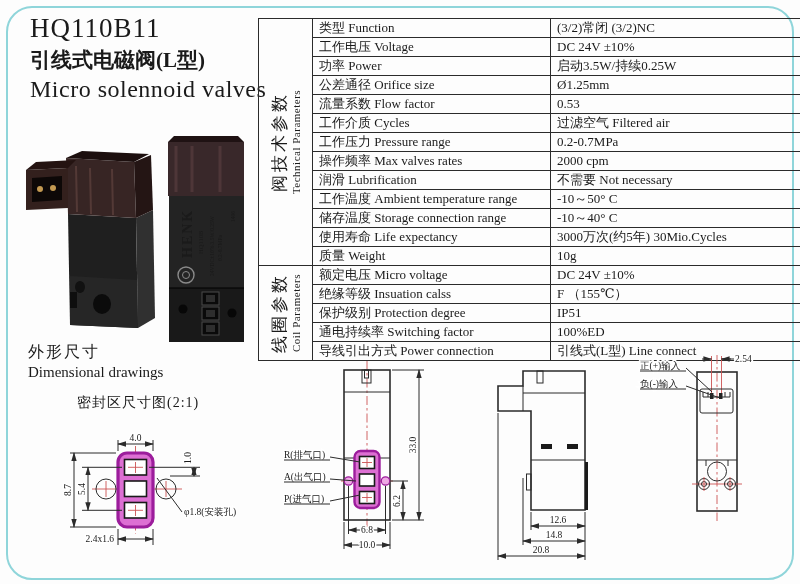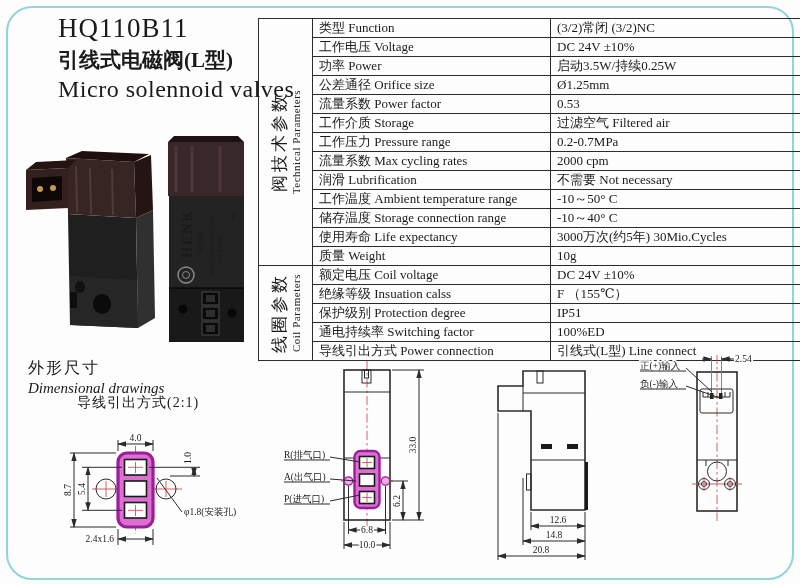--- a/index.html
+++ b/index.html
@@ -3,40 +3,40 @@
 <meta charset="utf-8">
 <style>
   html,body{margin:0;padding:0;}
   body{
     width:800px;height:584px;position:relative;background:#fdfdfd;
     font-family:"Liberation Serif","DejaVu Serif",serif;color:#1a1a1a;overflow:hidden;
   }
   .frame{position:absolute;left:6px;top:6px;width:784px;height:570px;
     border:2px solid #8fd5da;border-radius:26px;pointer-events:none;}
   
-  .titleblock{position:absolute;left:30px;top:12px;line-height:1.25;margin-left:28px;}
+  .titleblock{position:absolute;left:30px;top:12px;line-height:1.25;}
   .t1{font-size:27px;letter-spacing:1px;}
   .t2{font-size:21px;margin-top:1px;font-weight:bold;}
   .t3{font-size:24px;margin-top:1px;letter-spacing:.5px;}
   
   table.spec{position:absolute;left:258px;top:18px;width:514px;height:320px;
     border-collapse:collapse;table-layout:fixed;}
   table.spec td{border:1px solid #2b2b2b;font-size:13px;white-space:nowrap;
     overflow:hidden;padding:0 3px 0 6px;height:16px;}
   td.gcol{width:44px;padding:0;position:relative;}
   td.lcol{width:228px;}
   td.vcol{width:242px;}
   .vwrap{position:absolute;left:50%;top:50%;transform:translate(-50%,-50%) rotate(-90deg);
     white-space:nowrap;display:flex;flex-direction:column;align-items:center;line-height:1.1;}
   .vcn{font-size:17px;letter-spacing:3px;}
   .ven{font-size:11px;letter-spacing:.5px;}
   
   .sect{position:absolute;line-height:1.3;}
   .sect .cn{font-size:16px;letter-spacing:2px;}
-  .sect .en{font-size:15px;font-style:italic;}
+  .sect .en{font-size:15px;}
   .sect2 .cn{font-size:14px;letter-spacing:1px;}
   .sect2 .en{font-size:14px;}
   svg{position:absolute;overflow:visible;}
   svg text{font-family:"Liberation Serif","DejaVu Serif",serif;fill:#1a1a1a;}
   .dim{font-size:9.5px;paint-order:stroke;stroke:#fff;stroke-width:3px;}
   .ln{stroke:#2b2b2b;stroke-width:1;fill:none;}
   .lnb{stroke:#2b2b2b;stroke-width:1.6;fill:none;}
   .red{stroke:#cc5252;stroke-width:.9;fill:none;}
   .reddd{stroke:#cc5252;stroke-width:.9;fill:none;stroke-dasharray:9 3 2.5 3;}
   .mag{fill:#dd6fd3;stroke:#9c1d9c;}
@@ -124,33 +124,33 @@
       </tr>
   <tr>
         <td class="lcol">功率 Power</td>
         <td class="vcol">启动3.5W/持续0.25W</td>
       </tr>
   <tr>
         <td class="lcol">公差通径 Orifice size</td>
         <td class="vcol">Ø1.25mm</td>
       </tr>
   <tr>
-        <td class="lcol">流量系数 Power factor</td>
+        <td class="lcol">流量系数 Flow factor</td>
         <td class="vcol">0.53</td>
       </tr>
   <tr>
-        <td class="lcol">工作介质 Storage</td>
+        <td class="lcol">工作介质 Cycles</td>
         <td class="vcol">过滤空气 Filtered air</td>
       </tr>
   <tr>
         <td class="lcol">工作压力 Pressure range</td>
         <td class="vcol">0.2-0.7MPa</td>
       </tr>
   <tr>
-        <td class="lcol">流量系数 Max cycling rates</td>
+        <td class="lcol">操作频率 Max valves rates</td>
         <td class="vcol">2000 cpm</td>
       </tr>
   <tr>
         <td class="lcol">润滑 Lubrification</td>
         <td class="vcol">不需要 Not necessary</td>
       </tr>
   <tr>
         <td class="lcol">工作温度 Ambient temperature range</td>
         <td class="vcol">-10～50° C</td>
       </tr>
@@ -166,21 +166,21 @@
         <td class="lcol">质量 Weight</td>
         <td class="vcol">10g</td>
       </tr>
   <tr>
     <td class="gcol" rowspan="5">
       <div class="vwrap">
         <span class="vcn">线圈参数</span>
         <span class="ven">Coil Parameters</span>
       </div>
     </td>
-    <td class="lcol">额定电压 Coil voltage</td>
+    <td class="lcol">额定电压 Micro voltage</td>
     <td class="vcol">DC 24V ±10%</td>
   </tr>
   <tr>
         <td class="lcol">绝缘等级 Insuation calss</td>
         <td class="vcol">F （155℃）</td>
       </tr>
   <tr>
         <td class="lcol">保护级别 Protection degree</td>
         <td class="vcol">IP51</td>
       </tr>
@@ -188,26 +188,26 @@
         <td class="lcol">通电持续率 Switching factor</td>
         <td class="vcol">100%ED</td>
       </tr>
   <tr>
         <td class="lcol">导线引出方式 Power connection</td>
         <td class="vcol">引线式(L型) Line connect</td>
       </tr>
 </tbody>
   </table>
 
-<div class="sect" style="left:28px;top:358px">
+<div class="sect" style="left:28px;top:342px">
   <div class="cn">外形尺寸</div>
   <div class="en">Dimensional drawings</div>
 </div>
 <div class="sect sect2" style="left:77px;top:394px">
-  <div class="cn">导线引出方式(2:1)</div>
+  <div class="cn">密封区尺寸图(2:1)</div>
 </div>
 
 <svg style="left:40px;top:428px" width="215" height="135" viewBox="40 428 215 135">
   <line class="reddd" x1="135.5" y1="446" x2="135.5" y2="534"></line>
   <line class="red" x1="92" y1="489" x2="182" y2="489"></line>
   <rect class="mag" x="118" y="453" width="35" height="74" rx="9" stroke-width="3.2"></rect>
   <rect class="port" x="124.5" y="459.5" width="22" height="15.5"></rect>
   <rect class="port" x="124.5" y="481" width="22" height="15.5"></rect>
   <rect class="port" x="124.5" y="502.5" width="22" height="15.5"></rect>
   <path class="red" d="M128,467.3 H143 M128,510.3 H143 M135.5,462 V473 M135.5,505 V516"></path>

